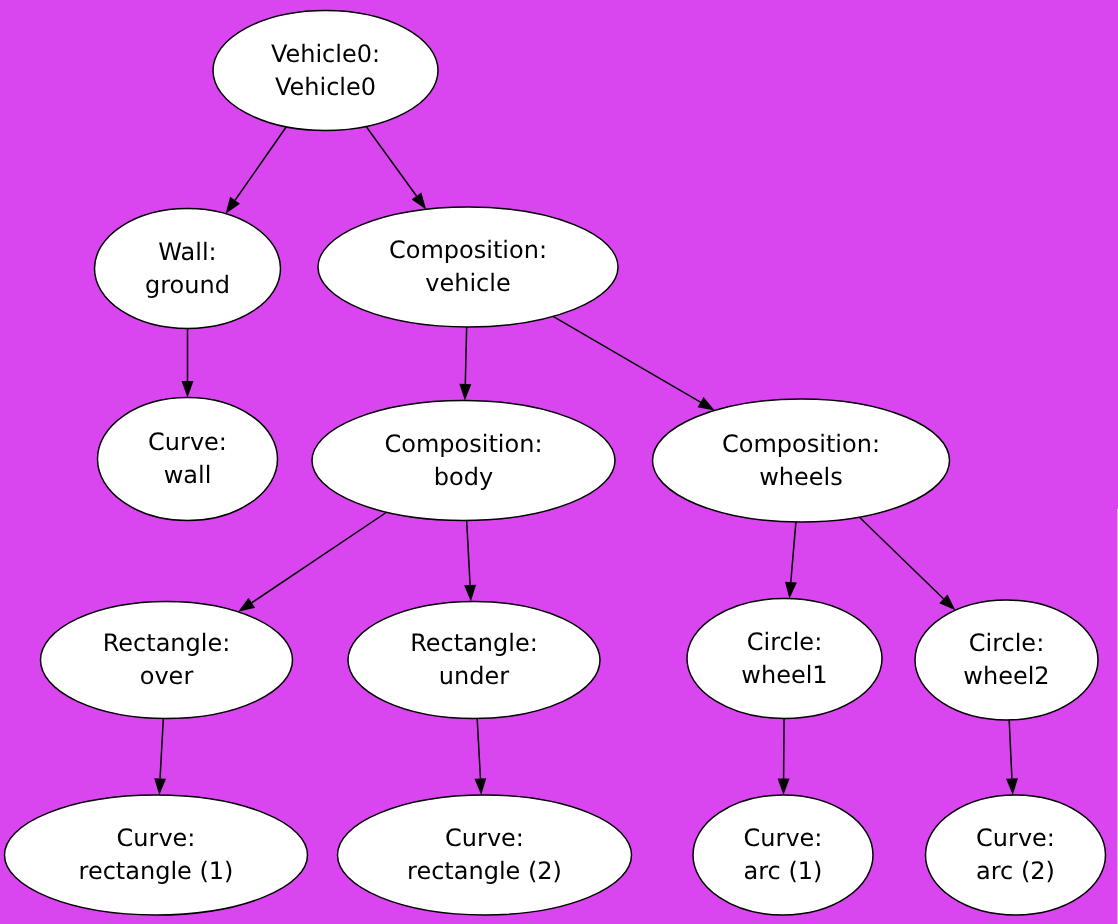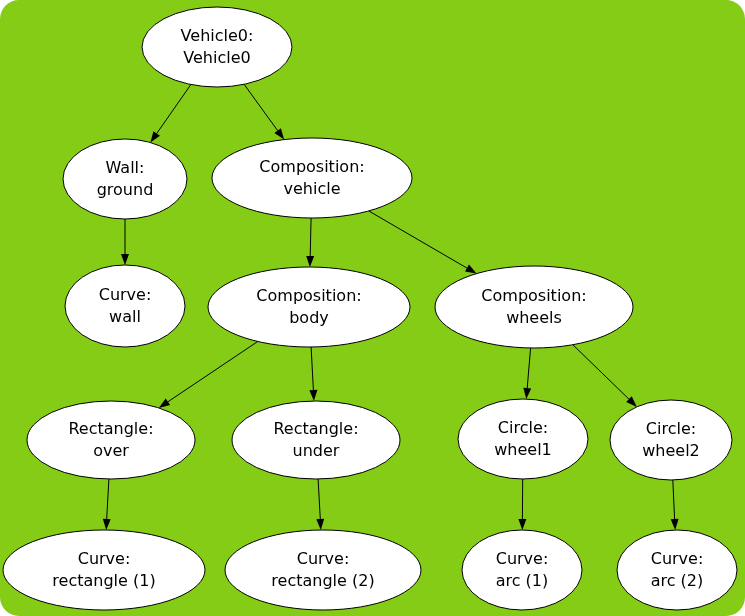--- a/index.html
+++ b/index.html
@@ -3,23 +3,22 @@
 <meta charset="utf-8">
 <style>
   html, body {
     margin: 0;
     padding: 0;
     background: #ffffff;
   }
   .viewport {
     width: 745px;
     height: 616px;
-    background: #84cc16;
+    background: #d946ef;
     overflow: hidden;
-    border-radius: 19px;
   }
   svg {
     display: block;
   }
   svg text {
     font-family: "DejaVu Sans", sans-serif;
     font-size: 16px;
     text-anchor: middle;
   }
 </style>

